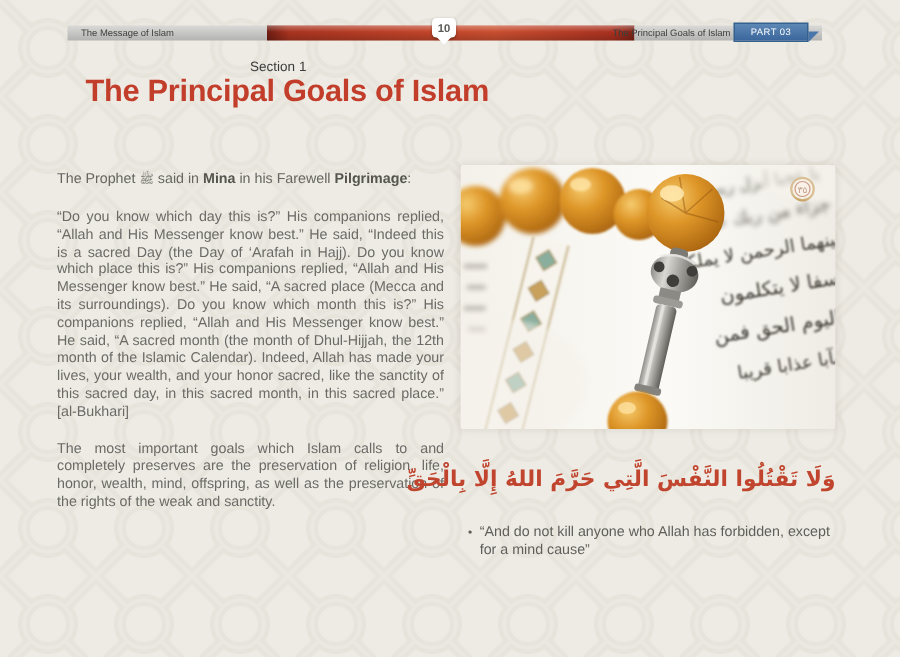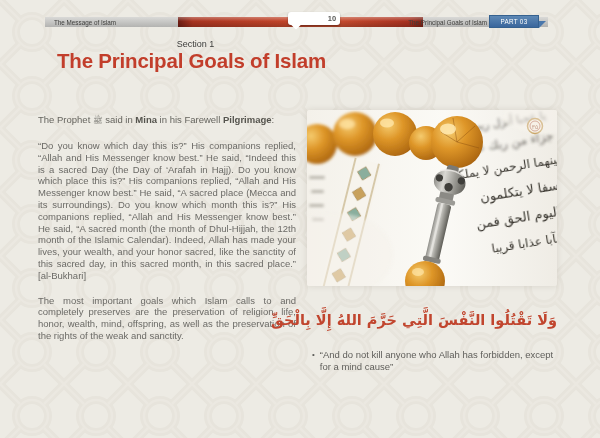--- a/index.html
+++ b/index.html
@@ -14,31 +14,31 @@
     display:flex;align-items:center;padding-left:9px;box-sizing:border-box;}
   .tab-left span,.tab-right span{font-size:6.3px;color:#3e3e3c;white-space:nowrap;}
   .bar-red{left:178px;top:17px;width:245px;height:10px;
     background:linear-gradient(180deg,rgba(255,255,255,.32),rgba(255,255,255,0) 42%,rgba(0,0,0,.18)),
                linear-gradient(90deg,#6f1d13,#a93420 6%,#c2452a 45%,#c94f30 62%,#a93120 94%,#7c2316);}
   .tab-right{left:423px;top:17px;width:125px;height:10px;
     background:linear-gradient(180deg,#d9d9d7,#c2c2c0 60%,#b3b3b1);
     display:flex;align-items:center;justify-content:flex-end;padding-right:61px;box-sizing:border-box;}
   .pin{left:288px;top:12px;width:16px;height:13px;background:#fff;border-radius:3px;
     box-shadow:0 1px 2px rgba(0,0,0,.35);display:flex;align-items:center;justify-content:center;
-    font-size:7.5px;font-weight:bold;color:#5a5a58;z-index:2;padding-left:36px;}
+    font-size:7.5px;font-weight:bold;color:#5a5a58;z-index:2;}
   .pin::after{content:"";position:absolute;left:4px;bottom:-3px;width:8px;height:8px;
     background:#fff;transform:rotate(45deg);border-radius:1px;z-index:-1;}
   .part-badge{left:489px;top:15px;width:50px;height:13px;
     background:linear-gradient(180deg,#5d88b5,#3a669c);border:0.5px solid #35618f;box-sizing:border-box;
     color:#fff;font-size:6.3px;letter-spacing:.3px;display:flex;align-items:center;justify-content:center;z-index:2;}
   .badge-arrow{left:539px;top:21px;width:0;height:0;
     border-top:7px solid #4a77ab;border-right:7px solid transparent;z-index:1;}
 
   
-  .section-label{left:53px;top:39px;width:285px;text-align:center;font-size:9px;color:#3b3b39;}
+  .section-label{left:43px;top:39px;width:285px;text-align:center;font-size:9px;color:#3b3b39;}
   .page-title{left:57px;top:49px;margin:0;font-size:20.5px;font-weight:bold;color:#c23e2b;letter-spacing:-.2px;white-space:nowrap;}
 
   
   .col-left{left:38px;top:102px;width:258px;}
   .intro{margin:12px 0 13px;font-size:9.5px;color:#66655f;}
   .intro b{color:#55544e;}
   .honorific{font-family:"DejaVu Sans",sans-serif;font-size:8px;}
   .body-para{margin:12px 0 13px;font-size:9.5px;line-height:11.8px;color:#6b6a66;text-align:justify;}
 
   

